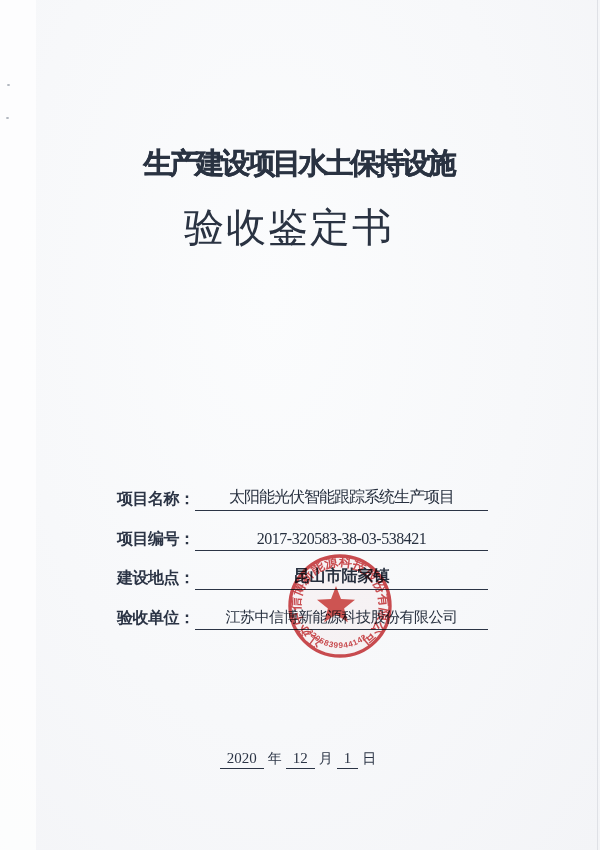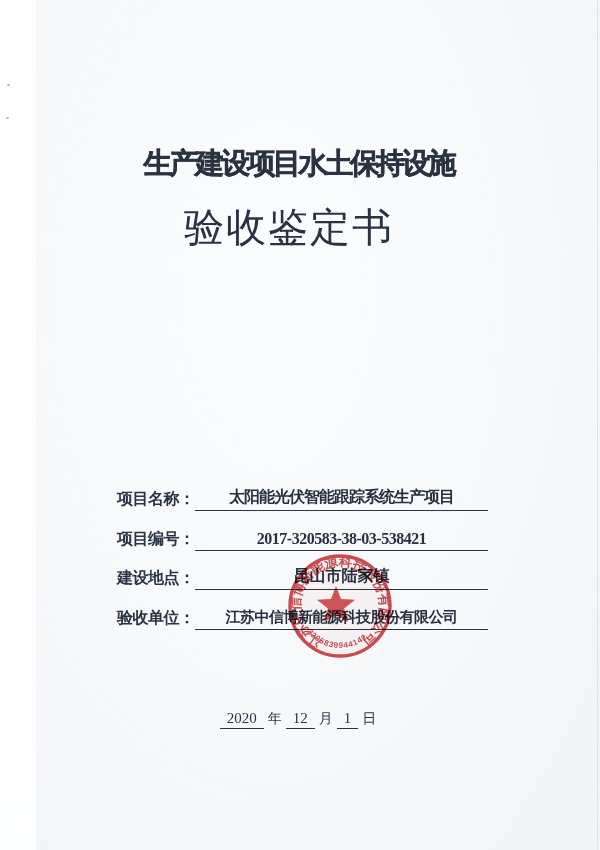--- a/index.html
+++ b/index.html
@@ -47,40 +47,40 @@
   .row-2 { top:524px;justify-content:space-between; }
   .row-3 { top:563px;justify-content:flex-end; }
   .row-4 { top:603px; }
   .field-label {
     flex:0 0 78px; font-size:16px; font-weight:700;
     letter-spacing:-0.5px; color:#2b3445; padding-bottom:1px;
     white-space:nowrap;
   }
   .field-value {
     flex:1; text-align:center; border-bottom:1.6px solid #2b3445;
-    padding-bottom:2px; font-weight:700; color:#27303f; white-space:nowrap;
+    padding-bottom:2px; font-weight:400; color:#27303f; white-space:nowrap;
   }
   .v-sans  { font-size:16px; letter-spacing:-1px; font-family:"Liberation Sans", sans-serif; }
   .v-serif-num { font-size:16px; letter-spacing:-0.5px; font-family:"Liberation Serif", serif;margin-top:16px; }
   .v-serif { font-size:16px; letter-spacing:0px; font-family:"Liberation Serif", serif; font-weight:600; }
   .v-sans-sm { font-size:15px; letter-spacing:-0.5px; font-family:"Liberation Sans", sans-serif; }
 
   .stamp {
     position:absolute; left:283px; top:549px; width:115px; height:115px;
     mix-blend-mode:multiply; opacity:.9;
   }
 
   .date-line {
     position:absolute; top:710px; left:0; width:600px;
     text-align:center; font-size:15px; color:#2b3445;
     font-family:"Liberation Serif", serif;
   }
   .date-num {
     display:inline-block; border-bottom:1.2px solid #2b3445;
-    padding:0 7px 1px 7px; font-family:"Liberation Serif", serif;
+    padding:0 7px 1px 7px; font-family:"Liberation Serif", serif;margin-top:40px;
   }
   .date-unit { display:inline-block; margin:0 4px; font-size:14px; }
 </style>
 </head>
 <body>
 
 <div class="page">
   <div class="scan-strip"></div>
   <div class="right-edge"></div>
   <div class="speck speck-1"></div>

